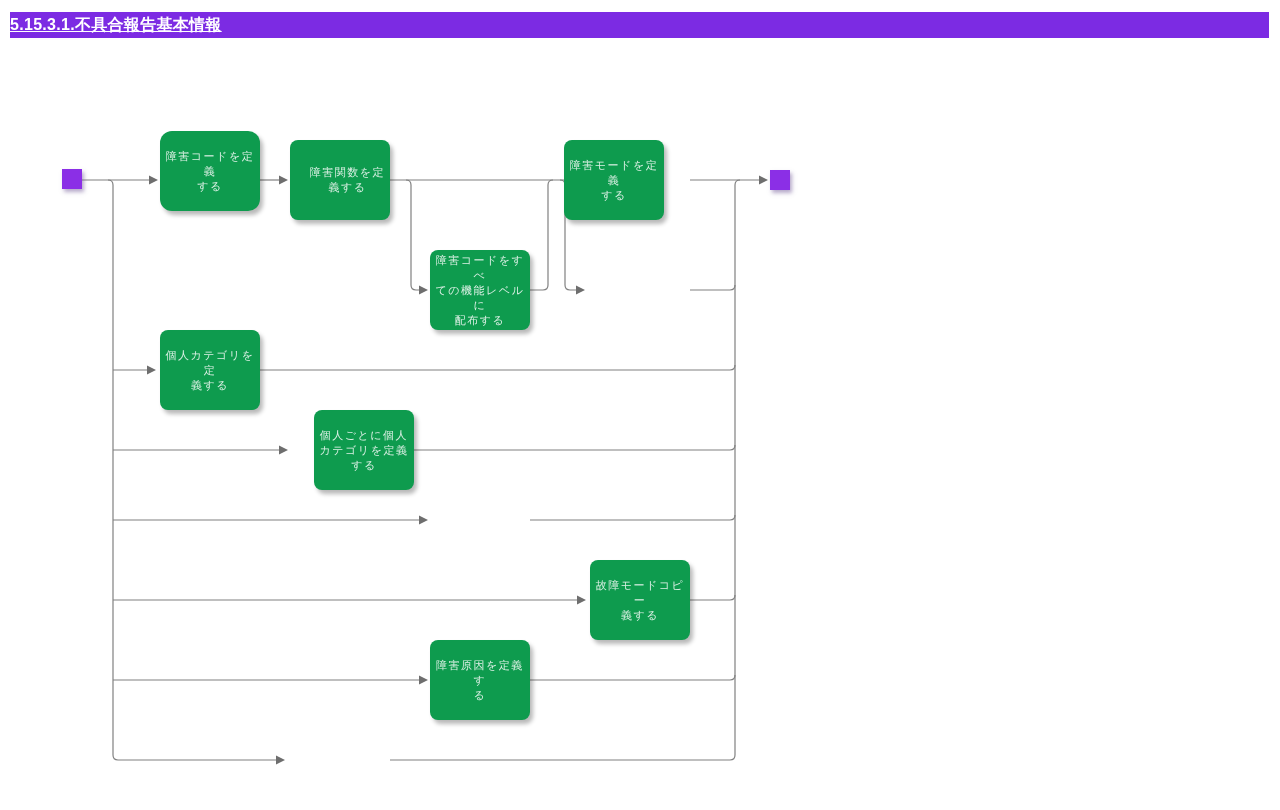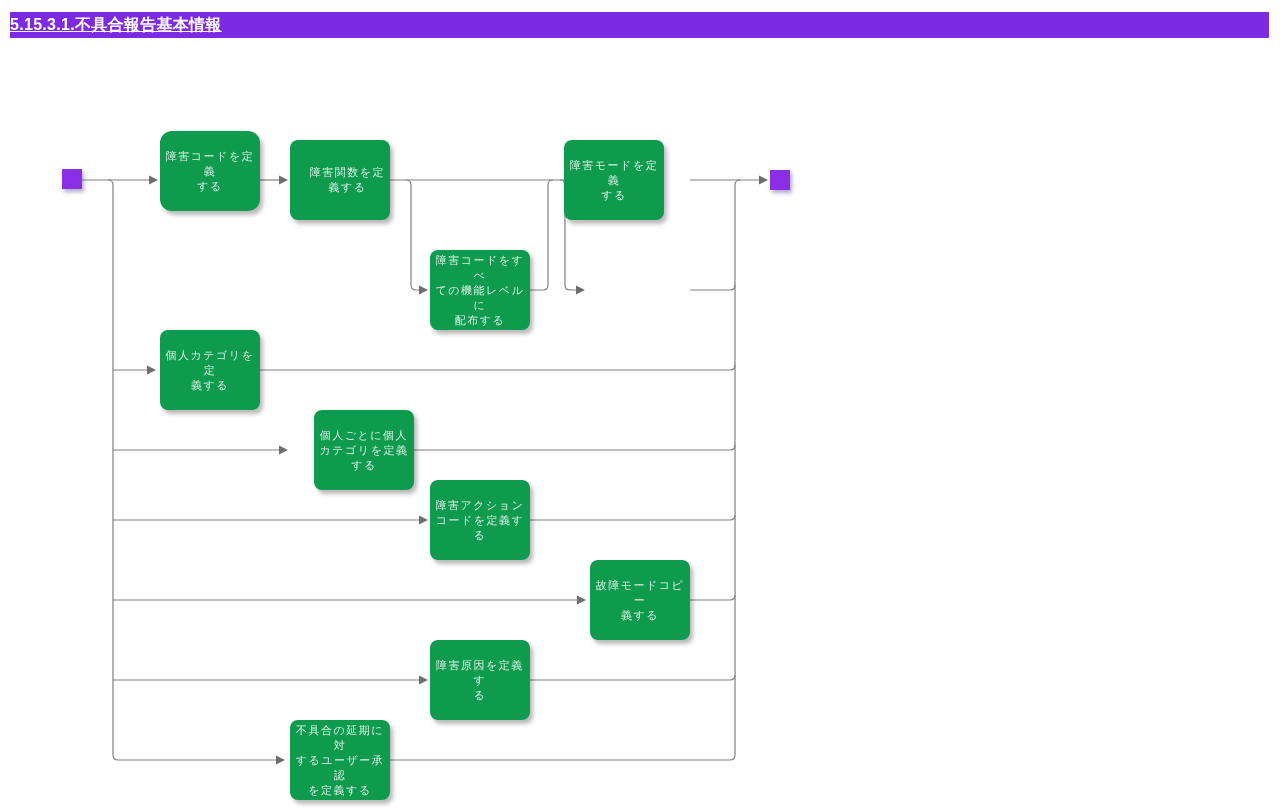--- a/index.html
+++ b/index.html
@@ -103,26 +103,21 @@
 する</div>
 
 
   <div class="flow-node" style="left:160px;top:330px;">個人カテゴリを定
 義する</div>
 
   <div class="flow-node" style="left:290px;top:410px;margin-left:24px;">個人ごとに個人
 カテゴリを定義
 する</div>
 
-  <div class="flow-node" style="left:430px;top:480px;">障害アクション
-コードを定義する</div>
 
   <div class="flow-node" style="left:590px;top:560px;">故障モードコピー
 義する</div>
 
   <div class="flow-node" style="left:430px;top:640px;">障害原因を定義す
 る</div>
 
-  <div class="flow-node" style="left:290px;top:720px;">不具合の延期に対
-するユーザー承認
-を定義する</div>
 
 </div>
 
 </body></html>

